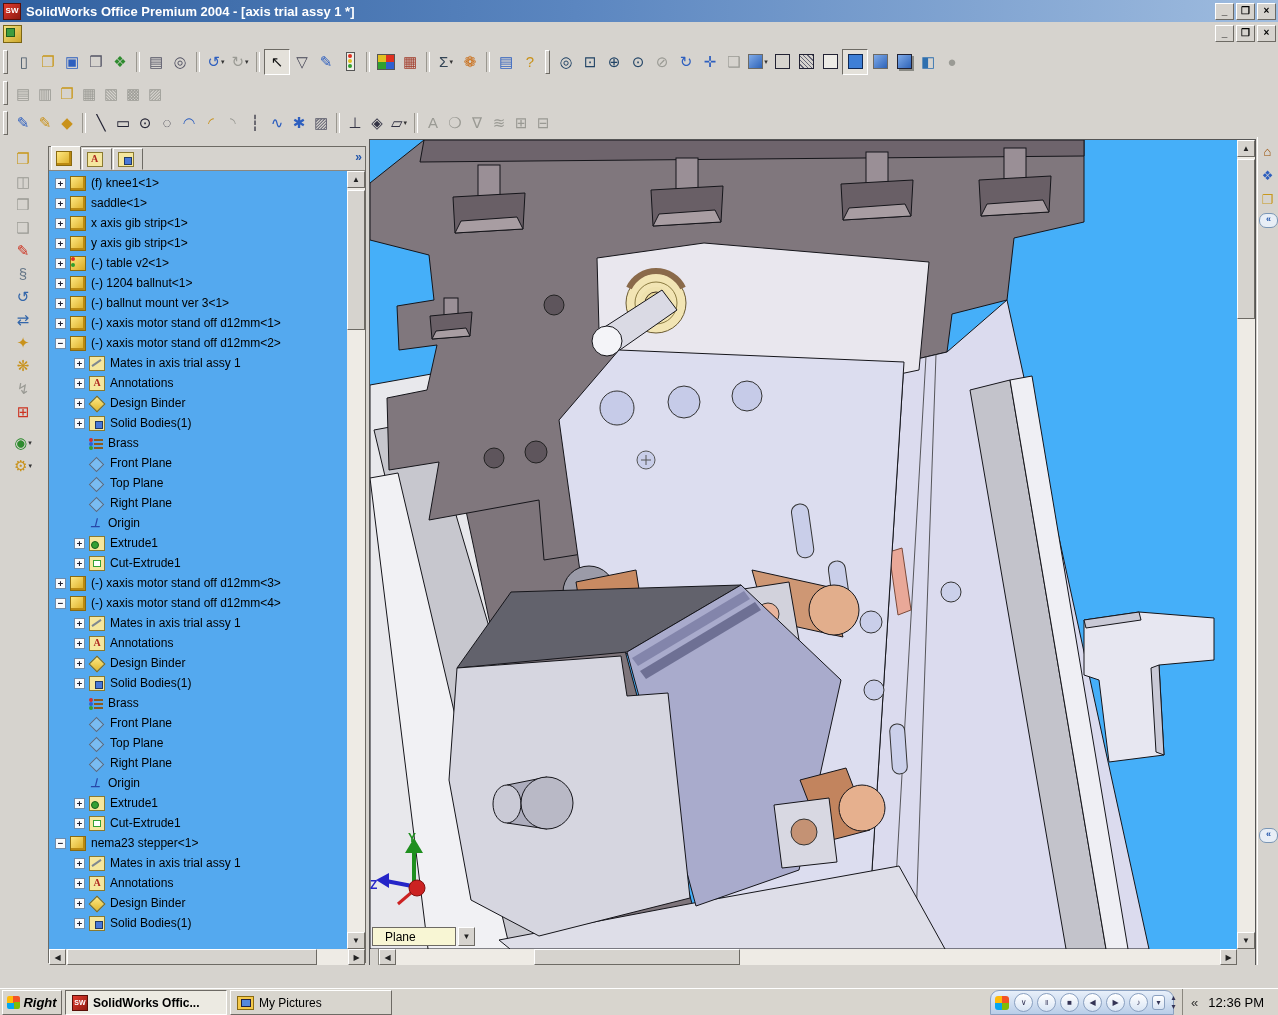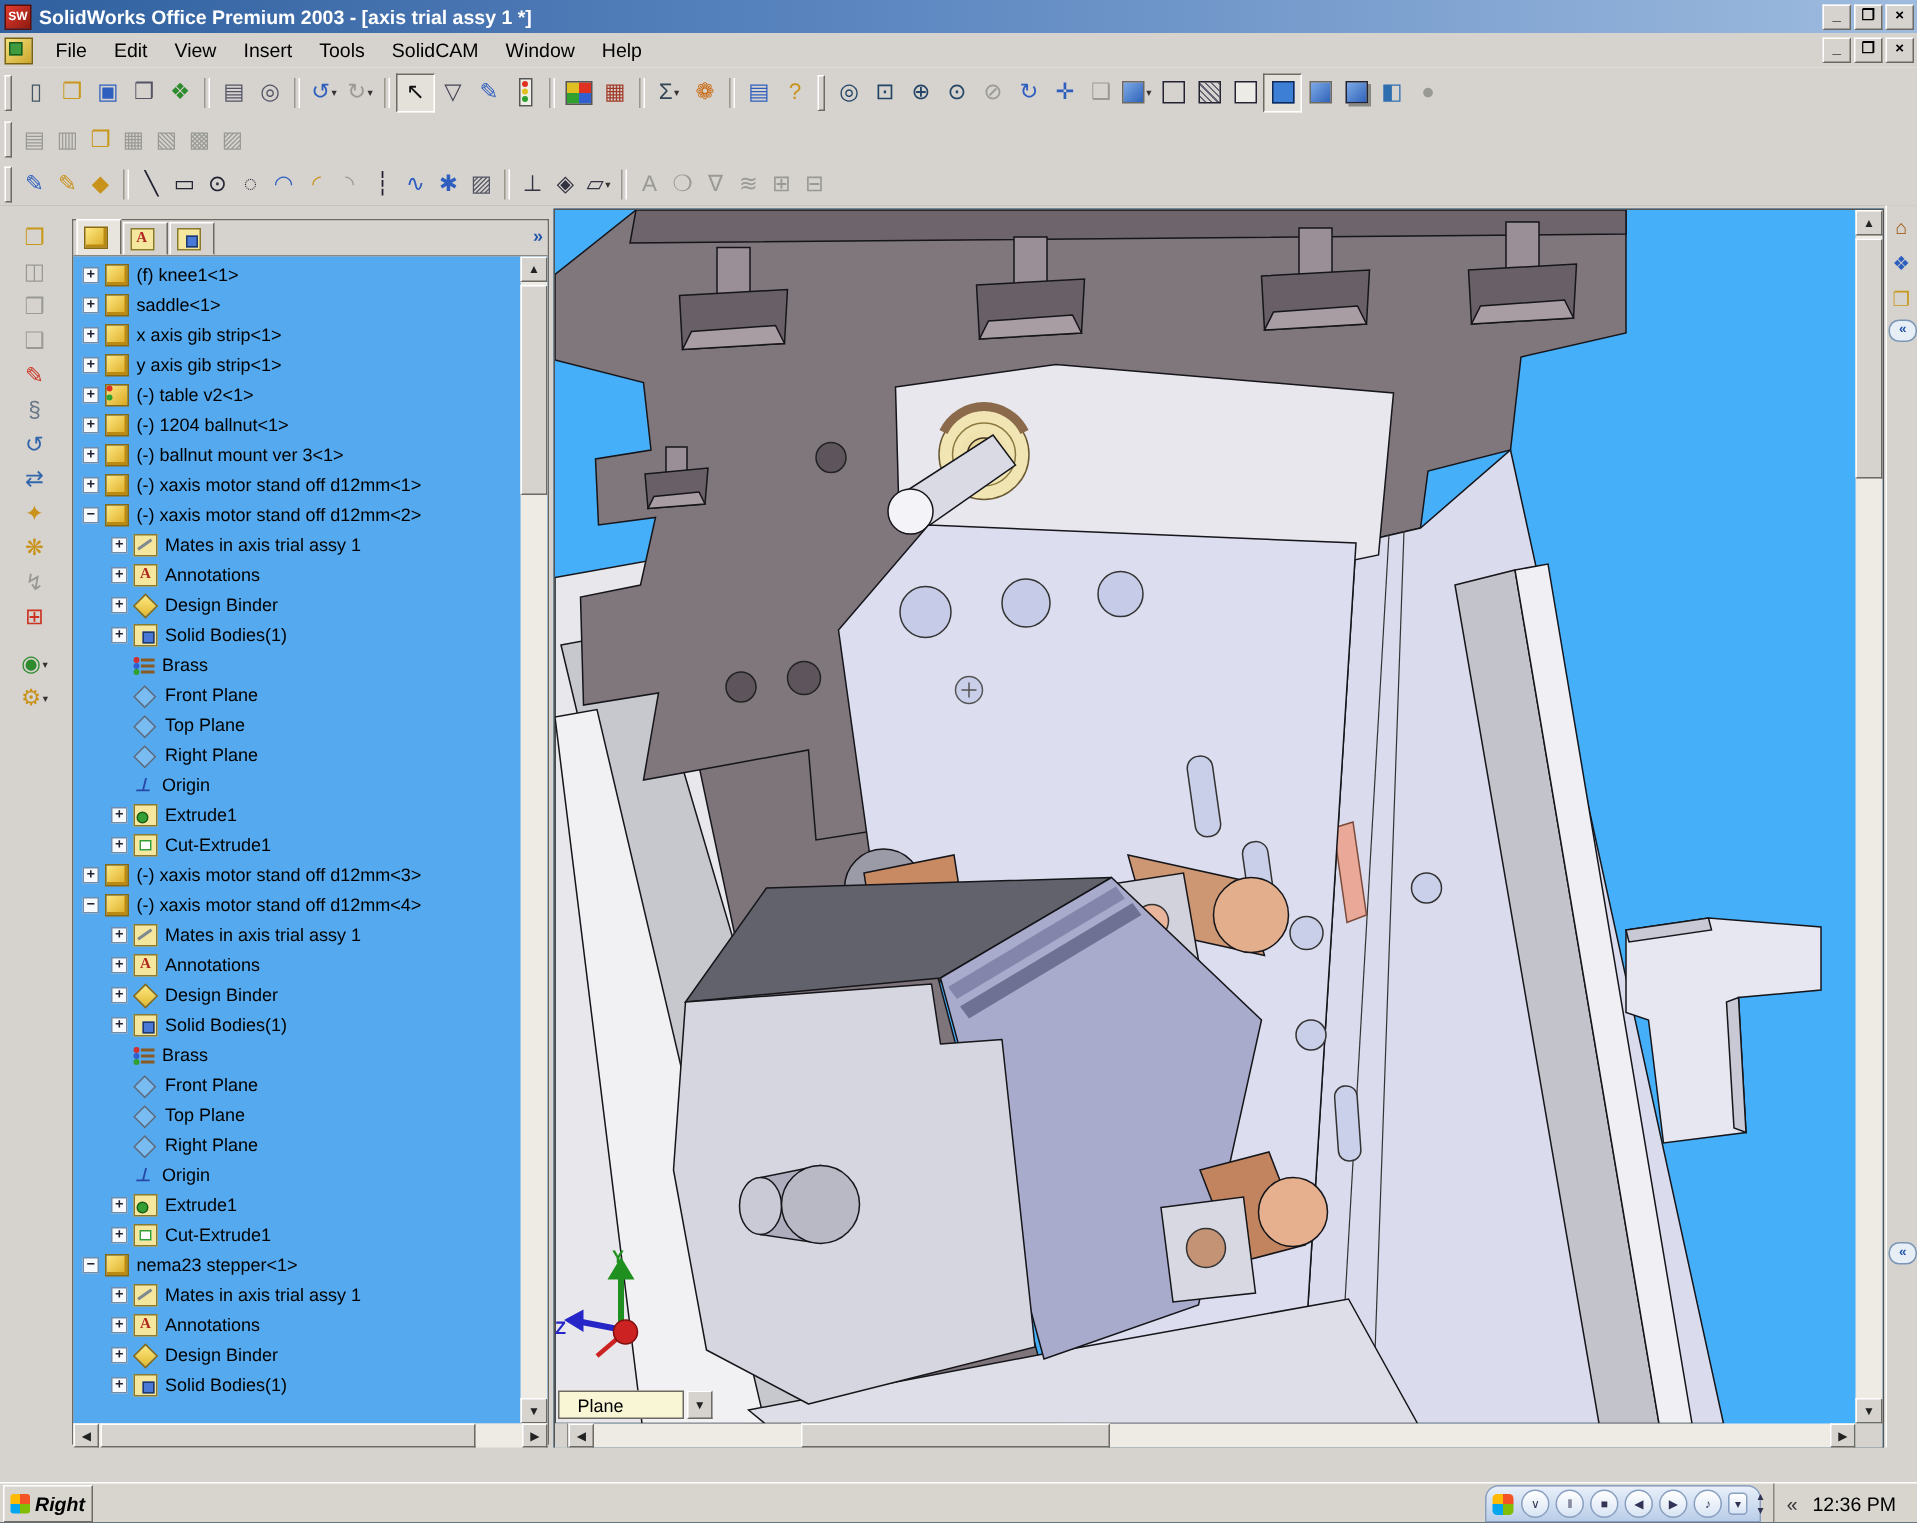--- a/index.html
+++ b/index.html
@@ -147,39 +147,29 @@
   #tray .chev{font-size:13px;color:#333;margin-right:10px;}
   #clock{font-size:13px;color:#000;margin-right:14px;}
 </style>
 </head>
 <body>
 
 <div id="root">
 
   <div id="titlebar" class="abs">
     <span id="sw-logo">SW</span>
-    <span>SolidWorks Office Premium 2003 - [axis trial assy 1 *]</span>
+    <span>SolidWorks Office Premium 2004 - [axis trial assy 1 *]</span>
     <span class="spacer"></span>
     <span class="wctl raised">_</span>
     <span class="wctl raised">❐</span>
     <span class="wctl raised">×</span>
   </div>
 
   <div id="menubar" class="abs">
     <span id="doc-icon"></span>
-    <span id="menu-items" style="display:flex;">
-        <span class="menu-item">File</span>
-        <span class="menu-item">Edit</span>
-        <span class="menu-item">View</span>
-        <span class="menu-item">Insert</span>
-        <span class="menu-item">Tools</span>
-        <span class="menu-item">SolidCAM</span>
-        <span class="menu-item">Window</span>
-        <span class="menu-item">Help</span>
-      </span>
     <span class="spacer"></span>
     <span class="wctl raised">_</span>
     <span class="wctl raised">❐</span>
     <span class="wctl raised">×</span>
   </div>
 
   <div id="toolbar1" class="toolbar abs">
     <span class="grip"></span>
     <span id="tb-standard" style="display:flex;align-items:center;">
         <span class="tbi">
@@ -861,20 +851,30 @@
       <div class="tp-chev" style="margin-top:600px;">«</div>
     </div>
   </div>
 
 
   <div id="taskbar" class="abs">
     <div id="startbtn" class="raised">
       <span class="winlogo"></span>
       <span>Right</span>
     </div>
+    <div id="taskbtns" style="display:flex;">
+        <div class="taskbtn active" style="width: 148px;">
+          <span class="swcube">SW</span>
+          <span>SolidWorks Offic...</span>
+        </div>
+        <div class="taskbtn raised" style="width: 148px;">
+          <span class="folder-ic"></span>
+          <span>My Pictures</span>
+        </div>
+      </div>
     <div id="wmp">
       <span class="wmp-flag"></span>
       <span id="wmp-btns" style="display:flex;align-items:center;">
           <span class="wmp-btn">∨</span>
           <span class="wmp-btn">‖</span>
           <span class="wmp-btn">■</span>
           <span class="wmp-btn">◀</span>
           <span class="wmp-btn">▶</span>
           <span class="wmp-btn">♪</span>
         </span>

